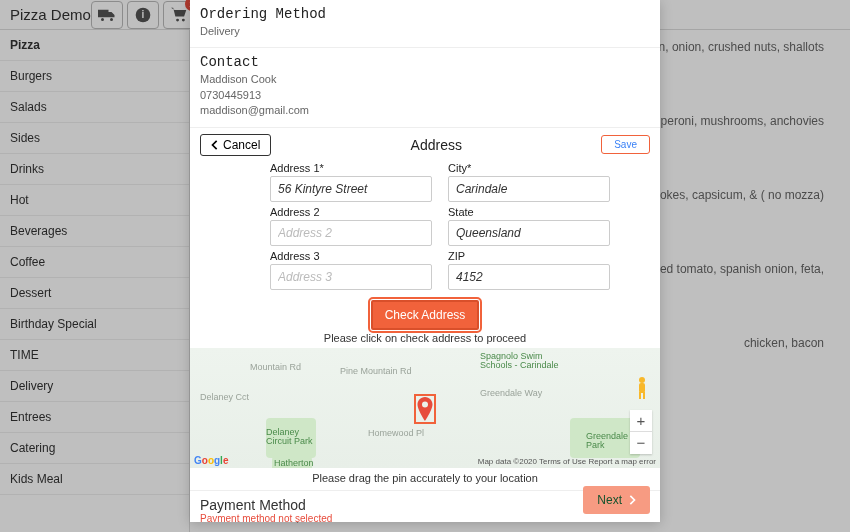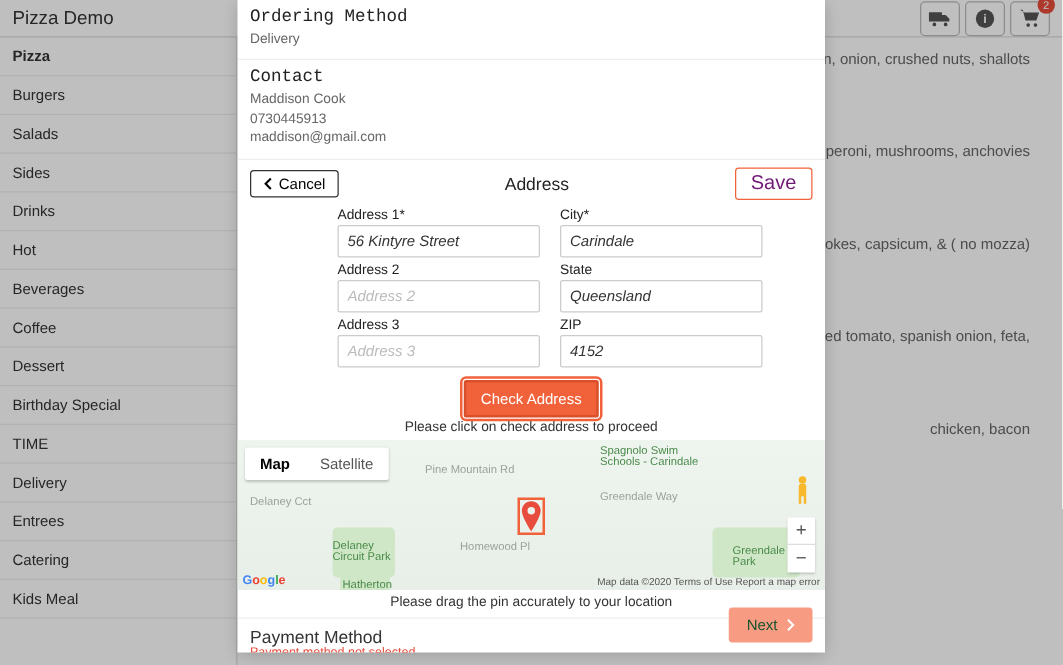--- a/index.html
+++ b/index.html
@@ -17,21 +17,21 @@
   .page {
     width: 850px;
     height: 532px;
     position: absolute;
     top: 0; left: 0;
   }
   .header {
     height: 30px;
     display: flex;
     align-items: center;
-    justify-content: space-between;
+    justify-content: flex-start;
     border-bottom: 1px solid #ddd;
     padding: 0 10px;
   }
   .brand { font-size: 15px; color: #333; }
   .header-icons { display: flex; gap: 4px; }
   .hicon {
     width: 32px; height: 28px;
     border: 1px solid #bbb;
     border-radius: 4px;
     display: flex; align-items: center; justify-content: center;
@@ -96,23 +96,23 @@
     padding: 6px 10px;
   }
   .btn-cancel {
     border: 1px solid #333; background: #fff;
     padding: 3px 10px; border-radius: 3px;
     font-size: 12px; display: flex; align-items: center; gap: 4px;
     cursor: pointer;
   }
   .address-title { flex:1; text-align: center; font-size: 14px; color: #222; }
   .btn-save {
-    border: 1px solid #f1623b; color: #701a75;
+    border: 1px solid #f1623b; color: #3b82f6;
     background: #fff; padding: 3px 12px; border-radius: 3px;
-    font-size: 16px; cursor: pointer;
+    font-size: 10px; cursor: pointer;
   }
 
   .addr-grid {
     display: grid;
     grid-template-columns: 1fr 1fr;
     gap: 4px 16px;
     padding: 0 50px 4px 80px;
   }
   .fld label { font-size: 11px; color: #222; display:block; margin-bottom: 2px; }
   .fld input {
@@ -322,24 +322,20 @@
     <div class="map-road" style="left:60px; top:14px;">Mountain Rd</div>
     <div class="map-road" style="left:178px; top:80px;">Homewood Pl</div>
     <div class="map-road" style="left:290px; top:40px;">Greendale Way</div>
     <div class="map-road" style="left:10px; top:44px;">Delaney Cct</div>
 
     <div class="map-road" style="left:76px; top:80px; color:#4a8a4a; width:55px; line-height:1.1;">Delaney Circuit Park</div>
     <div class="map-road" style="left:84px; top:110px; color:#4a8a4a;">Hatherton</div>
     <div class="map-road" style="left:290px; top:4px; color:#4a8a4a; width:90px; line-height:1.1;">Spagnolo Swim Schools - Carindale</div>
     <div class="map-road" style="right:24px; top:84px; color:#4a8a4a; width:50px; line-height:1.1;">Greendale Park</div>
 
-    <div class="map-type">
-      <span class="active">Map</span>
-      <span>Satellite</span>
-    </div>
     <div class="map-pin">
       <svg viewBox="0 0 24 32">
           <path fill="#e74c3c" d="M12 0C6 0 2 5 2 10c0 7 10 22 10 22s10-15 10-22c0-5-4-10-10-10zm0 14a4 4 0 110-8 4 4 0 010 8z"></path>
         </svg>
     </div>
     <div class="peg">
       <svg viewBox="0 0 16 24">
           <circle cx="8" cy="4" r="3" fill="#f8b82b"></circle>
           <rect x="5" y="7" width="6" height="10" rx="2" fill="#f8b82b"></rect>
           <rect x="5" y="16" width="2" height="7" fill="#f8b82b"></rect>

